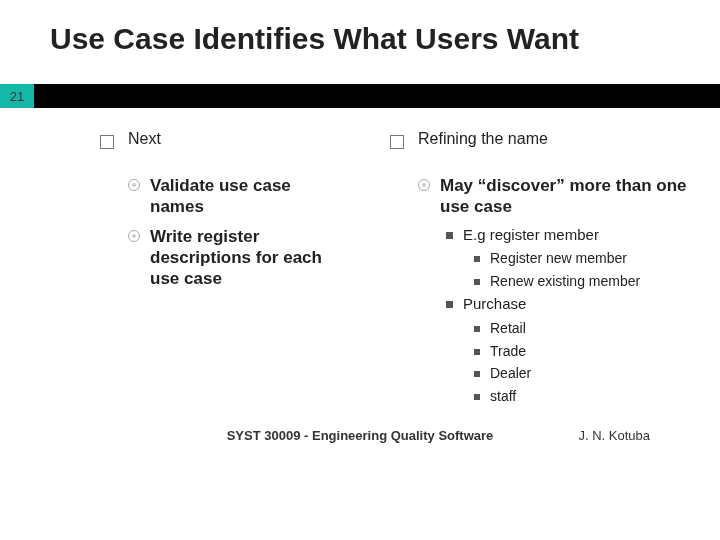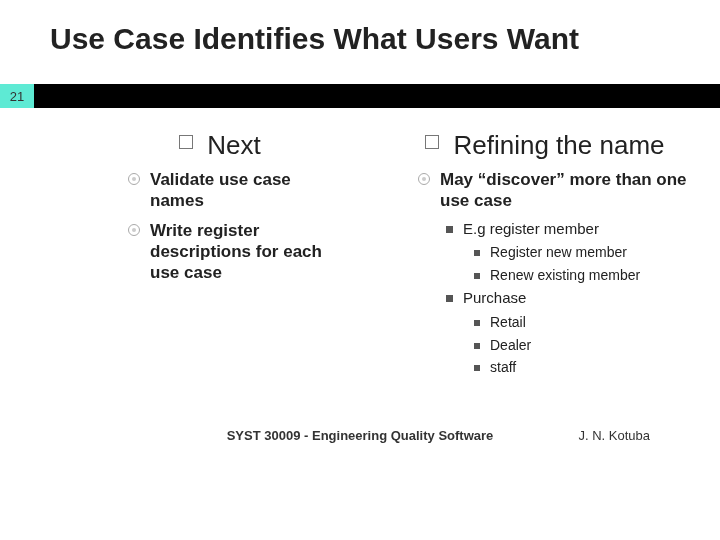--- a/index.html
+++ b/index.html
@@ -1,25 +1,25 @@
 <!DOCTYPE html>
 <html><head>
 <meta charset="utf-8">
 <style>
   * { margin: 0; padding: 0; box-sizing: border-box; }
   html, body { width: 720px; height: 540px; font-family: Arial, Helvetica, sans-serif; background: #fff; color: #222; }
   .slide { position: relative; width: 720px; height: 448px; }
   .title { font-size: 30px; padding: 22px 0 0 50px; letter-spacing: 0px; }
   .bar { position: absolute; top: 84px; left: 0; width: 720px; height: 24px; background: #000; }
-  .pagenum { position: absolute; top: 84px; left: 0; width: 34px; height: 24px; background: #5eead4; color: #333; font-size: 13px; display: flex; align-items: center; justify-content: center; }
+  .pagenum { position: absolute; top: 84px; left: 0; width: 34px; height: 24px; background: #14b8a6; color: #333; font-size: 13px; display: flex; align-items: center; justify-content: center; }
   .body { position: absolute; top: 130px; left: 0; width: 720px; display: flex; }
   .col { width: 50%; padding: 0 20px 0 0; }
   .col.left { padding-left: 100px; }
   .col.right { padding-left: 30px; }
-  .lvl1 { font-size: 26px; margin-bottom: 8px; display: flex; align-items: flex-start; justify-content: center; }
+  .lvl1 { font-size: 16px; margin-bottom: 26px; display: flex; align-items: flex-start; }
   .lvl1 .b { width: 14px; height: 14px; border: 1.5px solid #777; margin: 5px 14px 0 0; flex: 0 0 auto; }
   .lvl2 { font-size: 17px; margin: 0 0 8px 28px; display: flex; align-items: flex-start; line-height: 1.25; font-weight: bold; }
   .lvl2 .b { width: 12px; height: 12px; border: 1.5px solid #aaa; border-radius: 50%; margin: 4px 10px 0 0; flex: 0 0 auto; position: relative; }
   .lvl2 .b::after { content: ""; position: absolute; inset: 3px; background: #ccc; border-radius: 50%; }
   .lvl3 { font-size: 15px; margin: 0 0 6px 56px; display: flex; align-items: flex-start; line-height: 1.25; }
   .lvl3 .b { width: 7px; height: 7px; background: #555; margin: 6px 10px 0 0; flex: 0 0 auto; }
   .lvl4 { font-size: 14px; margin: 0 0 5px 84px; display: flex; align-items: flex-start; line-height: 1.25; }
   .lvl4 .b { width: 6px; height: 6px; background: #555; margin: 6px 10px 0 0; flex: 0 0 auto; }
   .footer { position: absolute; bottom: 20px; left: 0; width: 720px; font-size: 13px; color: #333; }
   .footer .center { position: absolute; left: 0; width: 720px; text-align: center; font-weight: bold; }
@@ -73,20 +73,24 @@
     <div class="lvl3">
       <span class="b"></span>
       <span>Purchase</span>
     </div>
     <div class="lvl4">
       <span class="b"></span>
       <span>Retail</span>
     </div>
     <div class="lvl4">
       <span class="b"></span>
+      <span>Trade</span>
+    </div>
+    <div class="lvl4">
+      <span class="b"></span>
       <span>Dealer</span>
     </div>
     <div class="lvl4">
       <span class="b"></span>
       <span>staff</span>
     </div>
   </div>
 </div>
 
 <div class="footer">

